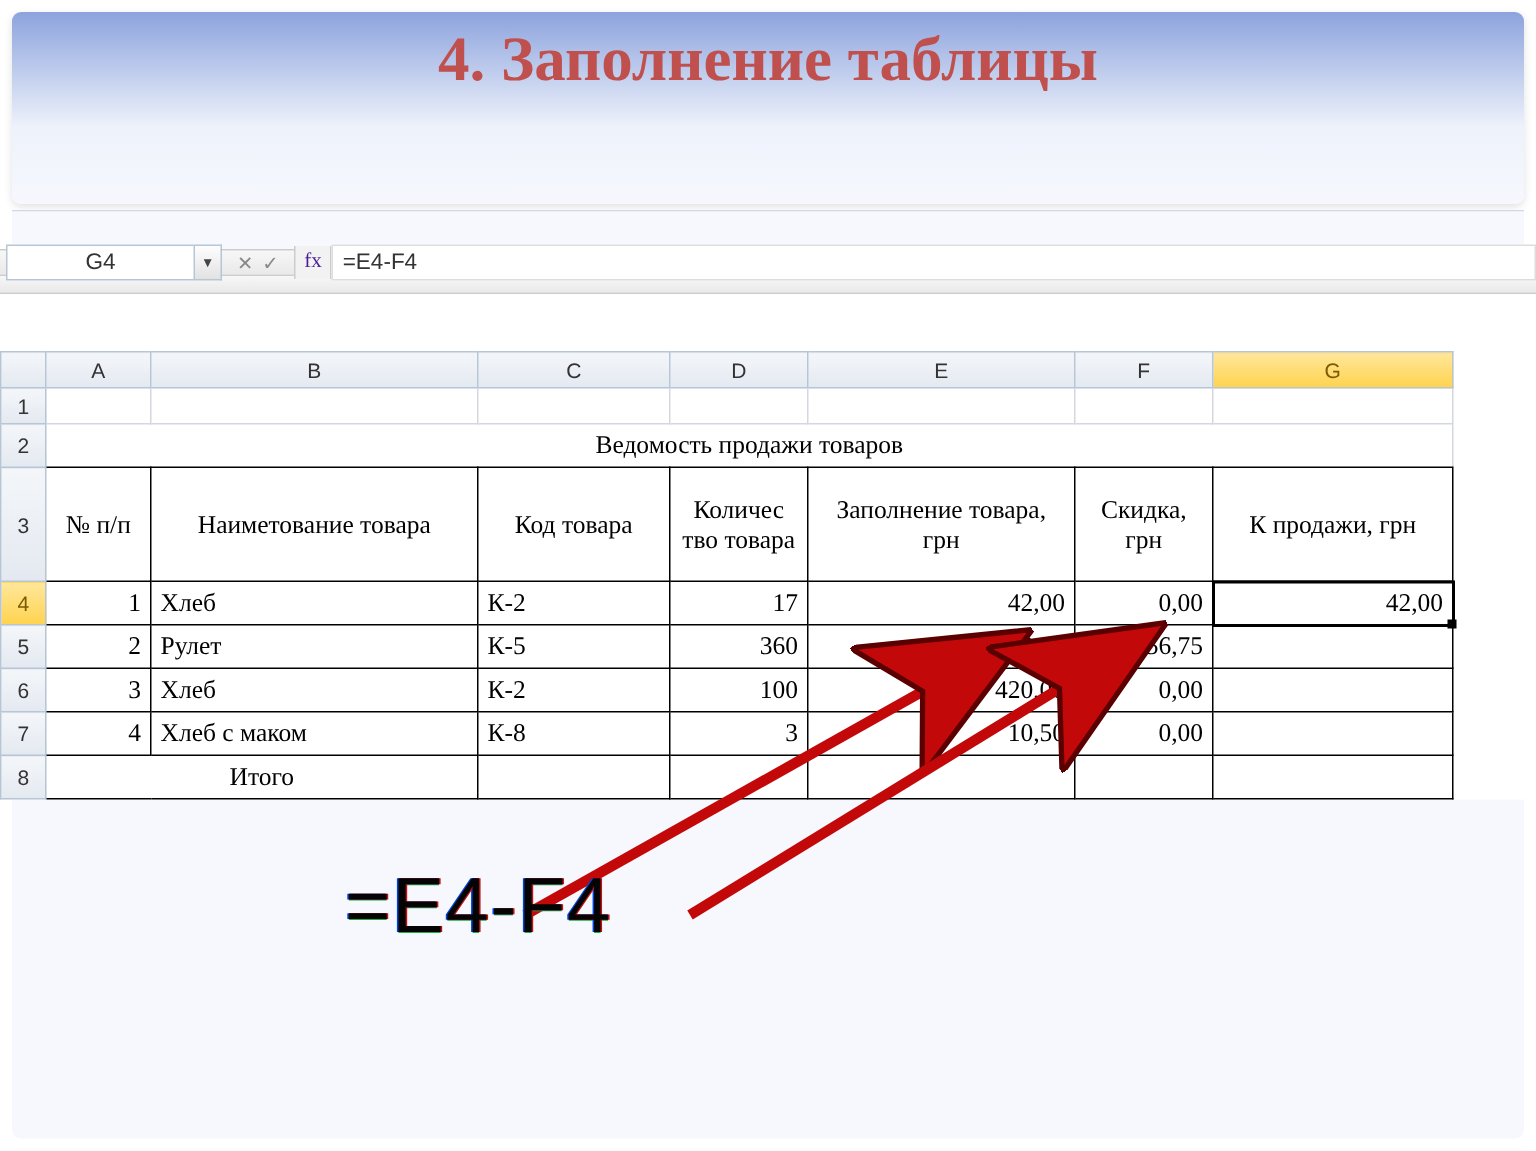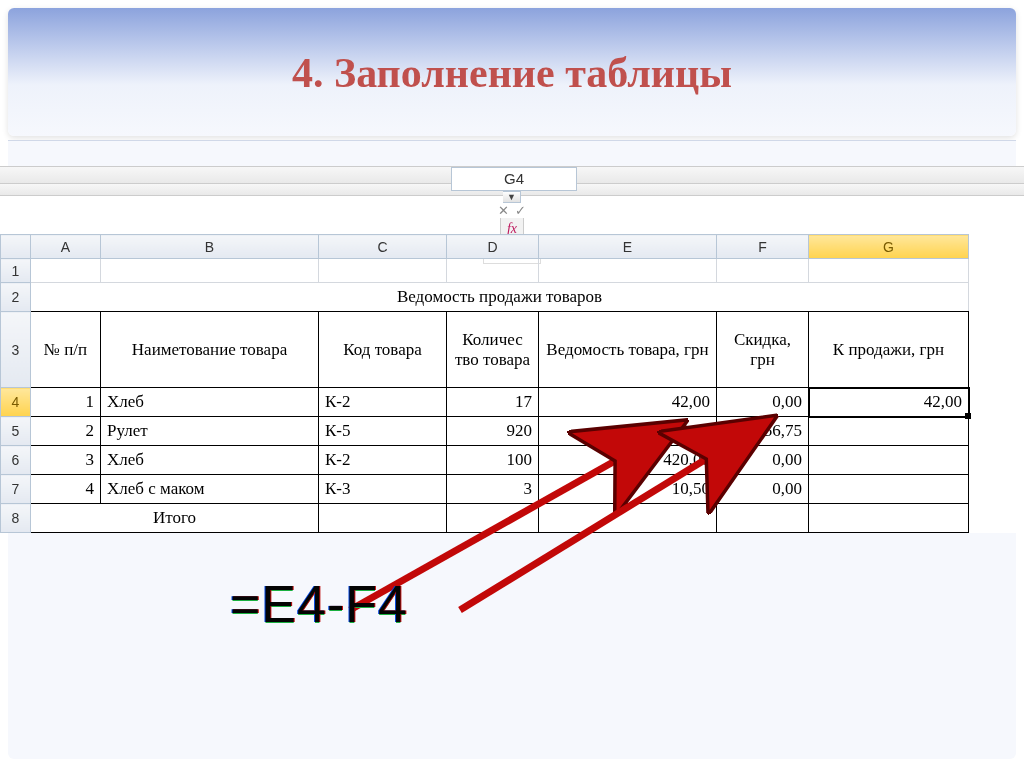--- a/index.html
+++ b/index.html
@@ -11,21 +11,21 @@
     overflow: hidden;
     position: relative;
   }
   .slide-frame {
     position: absolute;
     top: 8px; left: 8px; right: 8px;
     height: 128px;
     background: linear-gradient(to bottom, #8ca3dd, #eef2fb 60%, #f6f8fd);
     border-radius: 6px;
     text-align: center;
-    padding-top: 41px;
+    padding-top: 8px;
     color: #c0504d;
     font-size: 42px;
     font-weight: bold;
     font-family: "Times New Roman", serif;
     box-shadow: 0 2px 6px rgba(0,0,0,0.12);
   }
   .slide-bg {
     position: absolute;
     top: 140px; left: 8px; right: 8px; bottom: 8px;
     background: #f6f8fd;
@@ -44,21 +44,20 @@
   
   .namebar {
     display: flex;
     align-items: center;
     height: 18px;
     border-top: 1px solid #ccc;
     border-bottom: 1px solid #ccc;
     background: linear-gradient(#f7f7f7,#e9e9e9);
     font-size: 15px;
     color: #333;
-    flex-direction: column;
   }
   .namebox {
     width: 126px;
     background: #fff;
     border: 1px solid #b7c6d6;
     height: 24px;
     margin-left: 4px;
     text-align: center;
     line-height: 22px;
     font-family: Arial;
@@ -77,24 +76,23 @@
   }
   .fx-btns {
     display: flex;
     align-items: center;
     gap: 6px;
     padding: 0 10px;
     color: #888;
   }
   .fx-btns span { font-size: 13px; }
   .fx-label {
-    font-style: italic;
     font-family: "Times New Roman", serif;
     font-size: 14px;
-    color: #be185d;
+    color: #4c1d95;
     border-left: 1px solid #ccc;
     border-right: 1px solid #ccc;
     padding: 3px 6px;
     background: #f2f2f2;
   }
   .formula-field {
     flex: 1;
     background: #fff;
     height: 24px;
     border: 1px solid #ddd;
@@ -258,63 +256,63 @@
         <td class="cell ccell" colspan="7" style="border-bottom:1px solid #000">Ведомость продажи товаров</td>
       </tr>
 
       <tr class="hdr-row">
         <td class="rowhdr">3</td>
         <td class="cell thick ccell">№ п/п</td>
         <td class="cell thick ccell">Наиметование товара</td>
         <td class="cell thick ccell">Код товара</td>
         <td class="cell thick ccell" style="white-space:pre-line">Количес
 тво товара</td>
-        <td class="cell thick ccell">Ведомость товара, грн</td>
+        <td class="cell thick ccell">Заполнение товара, грн</td>
         <td class="cell thick ccell">Скидка, грн</td>
         <td class="cell thick ccell">К продажи, грн</td>
       </tr>
 
       <tr class="rowh22">
         <td class="rowhdr selhdr">4</td>
         <td class="cell thick rcell">1</td>
         <td class="cell thick">Хлеб</td>
         <td class="cell thick">К-2</td>
         <td class="cell thick rcell">17</td>
         <td class="cell thick rcell">42,00</td>
         <td class="cell thick rcell">0,00</td>
         <td class="cell thick rcell activecell">42,00</td>
       </tr>
 
       <tr class="rowh22">
         <td class="rowhdr">5</td>
         <td class="cell thick rcell">2</td>
         <td class="cell thick">Рулет</td>
         <td class="cell thick">К-5</td>
-        <td class="cell thick rcell">920</td>
+        <td class="cell thick rcell">360</td>
         <td class="cell thick rcell">53,91</td>
         <td class="cell thick rcell">156,75</td>
         <td class="cell thick rcell"></td>
       </tr>
 
       <tr class="rowh22">
         <td class="rowhdr">6</td>
         <td class="cell thick rcell">3</td>
         <td class="cell thick">Хлеб</td>
         <td class="cell thick">К-2</td>
         <td class="cell thick rcell">100</td>
         <td class="cell thick rcell">420,00</td>
         <td class="cell thick rcell">0,00</td>
         <td class="cell thick rcell"></td>
       </tr>
 
       <tr class="rowh22">
         <td class="rowhdr">7</td>
         <td class="cell thick rcell">4</td>
         <td class="cell thick">Хлеб с маком</td>
-        <td class="cell thick">К-3</td>
+        <td class="cell thick">К-8</td>
         <td class="cell thick rcell">3</td>
         <td class="cell thick rcell">10,50</td>
         <td class="cell thick rcell">0,00</td>
         <td class="cell thick rcell"></td>
       </tr>
 
       <tr>
         <td class="rowhdr">8</td>
         <td class="cell thick ccell" colspan="2">Итого</td>
         <td class="cell thick"></td>

